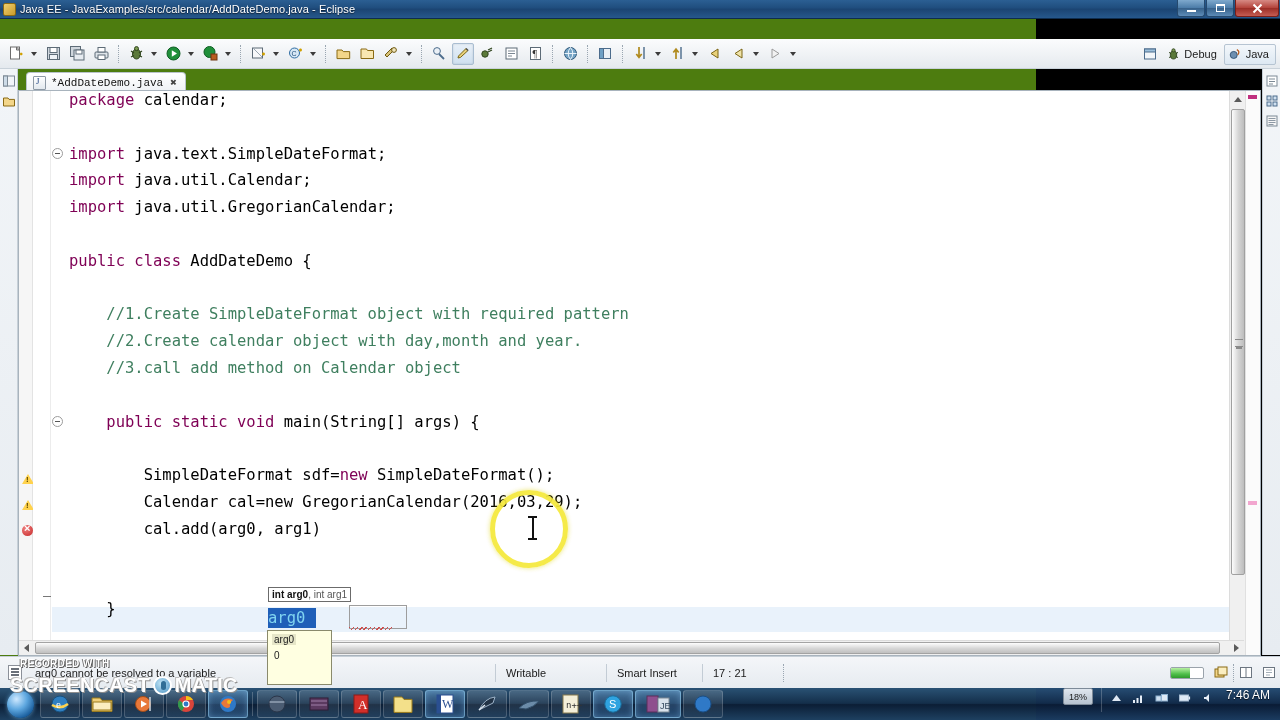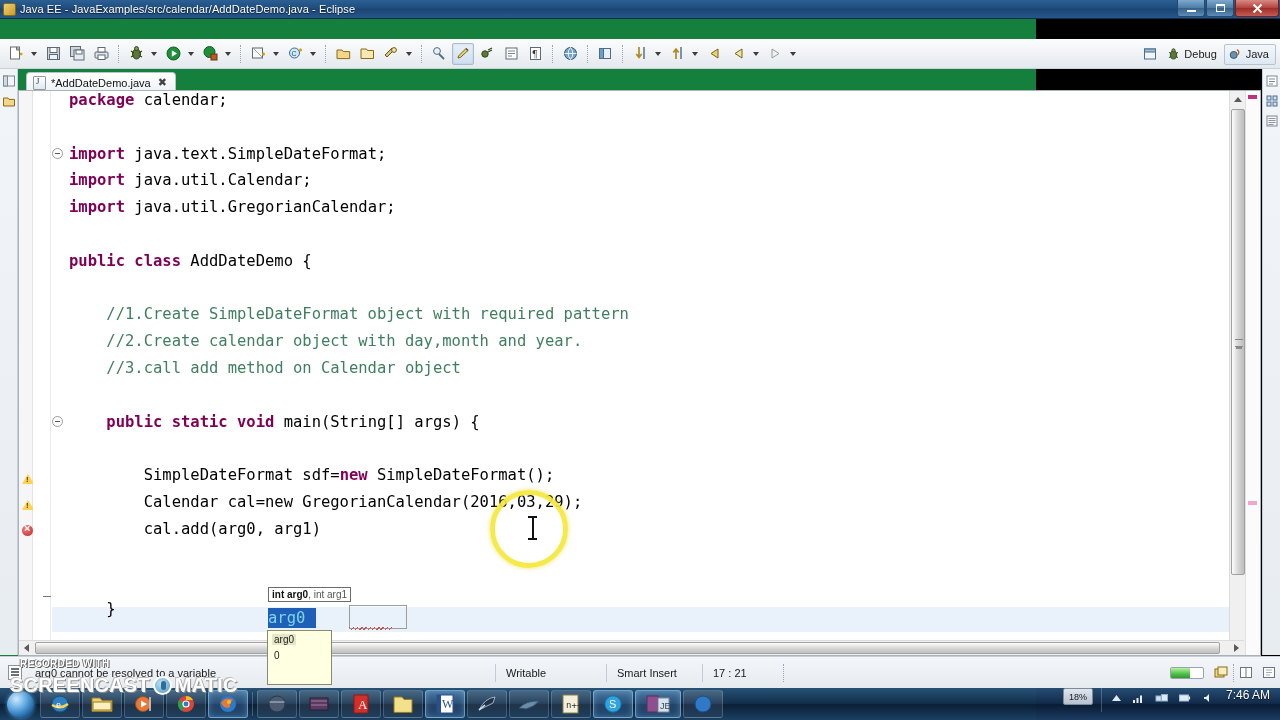--- a/index.html
+++ b/index.html
@@ -5,21 +5,21 @@
   * { box-sizing: border-box; margin: 0; padding: 0; }
   html, body {
     width: 1280px; height: 720px;
     overflow: hidden;
     font-family: "Liberation Sans", sans-serif;
     background: #000;
   }
   #app {
     position: relative;
     width: 1036px; height: 720px;
-    background: #15803d;
+    background: #4d7c0f;
   }
 
   
   .win-titlebar {
     position: absolute; left: 0; top: 0; width: 1280px; height: 19px;
     background: linear-gradient(to bottom, #2b5f93 0%, #1f4d7d 45%, #1b4472 50%, #26588c 100%);
     border-bottom: 1px solid #0f2d4f;
     display: flex; align-items: center;
   }
   .win-title-icon {
@@ -105,21 +105,21 @@
   }
   .persp-btn.active {
     border-color: #b6c4d2;
     background: linear-gradient(to bottom,#f3f7fb,#dde8f2);
   }
   .persp-open {
     width: 20px; height: 20px; margin-right: 2px;
     display:flex;align-items:center;justify-content:center;
   }
   .tabstrip {
-    position: absolute; left: 18px; top: 70px; height: 22px; width: 1243px;
+    position: absolute; left: 18px; top: 70px; height: 22px; width: 1243px; font-family: Liberation Mono, monospace;
   }
   .tab {
     position: absolute; left: 8px; top: 2px; height: 20px;
     display: flex; align-items: center; gap: 5px;
     padding: 0 8px 0 6px;
     background: linear-gradient(to bottom,#ffffff,#eef1f5);
     border: 1px solid #b9c3cc; border-bottom: none;
     border-radius: 4px 4px 0 0;
     font-size: 11px; color: #111;
   }
@@ -150,21 +150,21 @@
   .code-canvas {
     position: absolute; left: 32px; top: 0; right: 32px; height: 548px;
     overflow: hidden;
   }
   .code {
     position: absolute; left: 0; top: 0;
     font-family: "DejaVu Sans Mono", monospace;
     font-size: 15.5px; line-height: 26.8px;
     white-space: pre; color: #1a1a1a;
   }
-  .code .kw { color: #7f0055; font-weight: bold; margin-top: 8px; }
+  .code .kw { color: #7f0055; font-weight: normal; margin-top: 8px; }
   .code .cmt { color: #3f7f5f; }
   .code .plain { color: #000; }
 
   .line-hl {
     position: absolute; left: 33px; top: 516px; width: 1192px; height: 25px;
     background: #e9f2fb;
   }
 
   
   .fold {

